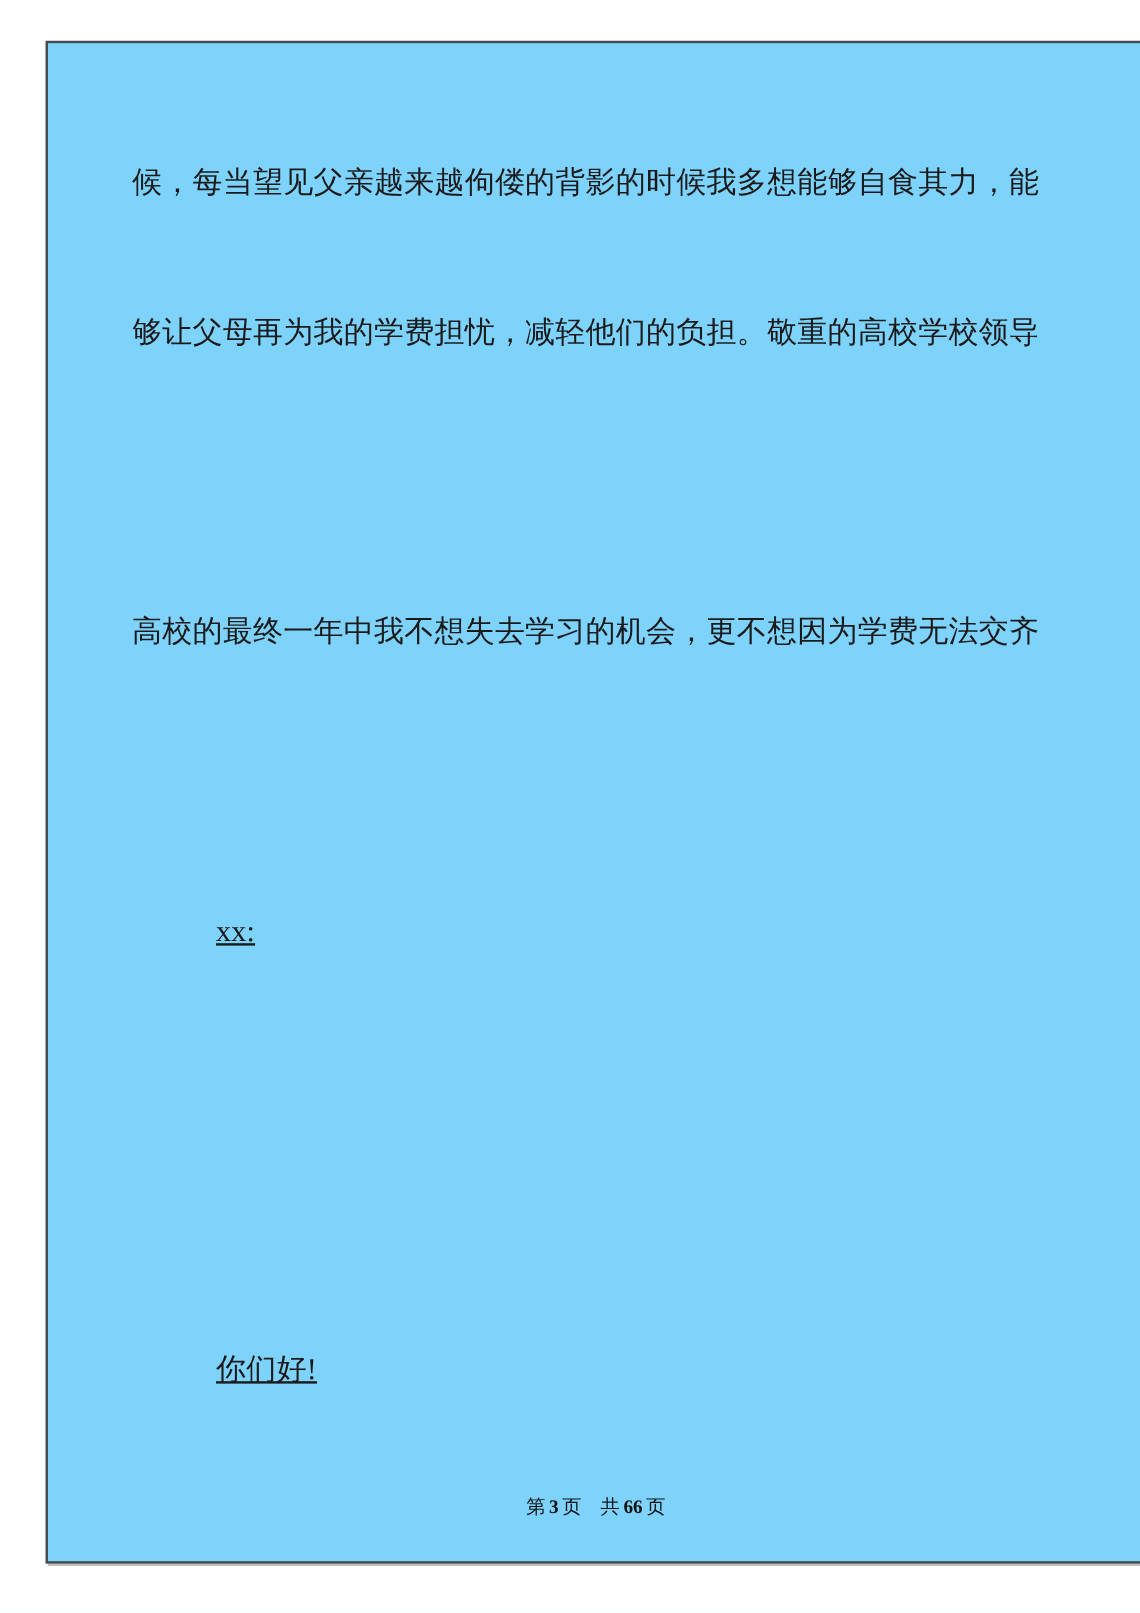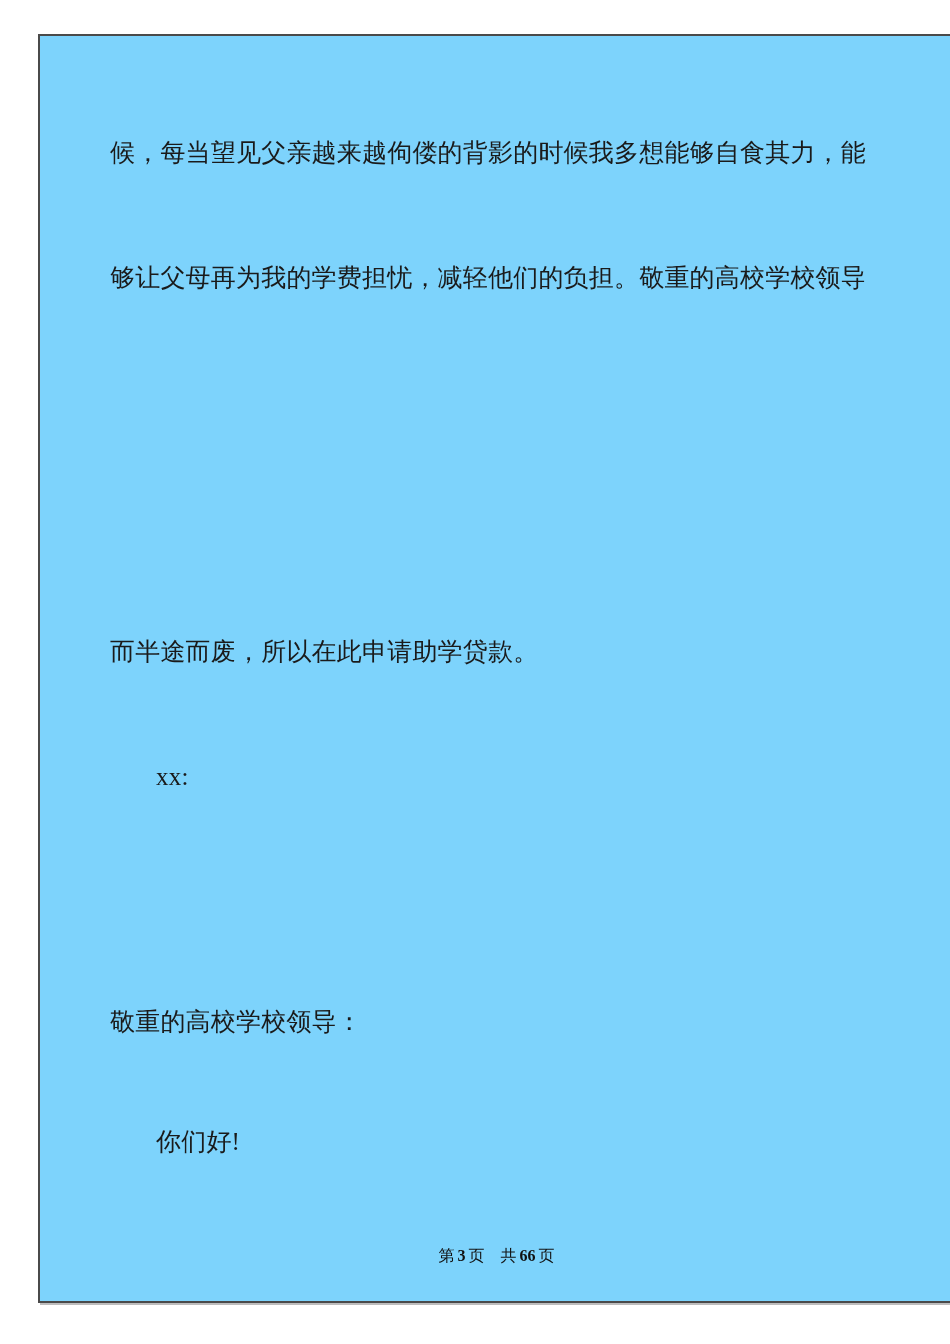--- a/index.html
+++ b/index.html
@@ -29,21 +29,22 @@
   .doc-line {
     position: absolute;
     left: 70px;
     font-size: 25px;
     line-height: 1.2;
     letter-spacing: 0.2px;
     color: #1a1a1a;
     white-space: nowrap;
   }
   .doc-line.indented {
-    left: 116px;
+    left: 140px;
+    text-decoration: underline;
   }
   .page-footer {
     position: absolute;
     top: 1210px;
     left: 0;
     width: 100%;
     text-align: center;
     font-size: 16px;
     color: #111111;
   }
@@ -58,27 +59,26 @@
 </head>
 <body>
 
 <div class="page-frame">
 
   <div class="doc-line" style="top:102px">候，每当望见父亲越来越佝偻的背影的时候我多想能够自食其力，能</div>
 
   <div class="doc-line" style="top:227px">够让父母再为我的学费担忧，减轻他们的负担。敬重的高校学校领导</div>
 
 
+  <div class="doc-line" style="top:476px">高校的最终一年中我不想失去学习的机会，更不想因为学费无法交齐</div>
 
-  <div class="doc-line" style="top:601px">而半途而废，所以在此申请助学贷款。</div>
 
   <div class="doc-line indented" style="top:726px">xx:</div>
 
 
-  <div class="doc-line" style="top:971px">敬重的高校学校领导：</div>
 
   <div class="doc-line indented" style="top:1091px">你们好!</div>
 
   <div class="page-footer">
     <span>第</span><span class="num">3</span><span>页</span><span class="total-group">共</span><span class="num">66</span><span>页</span>
   </div>
 
 </div>
 
 </body></html>

